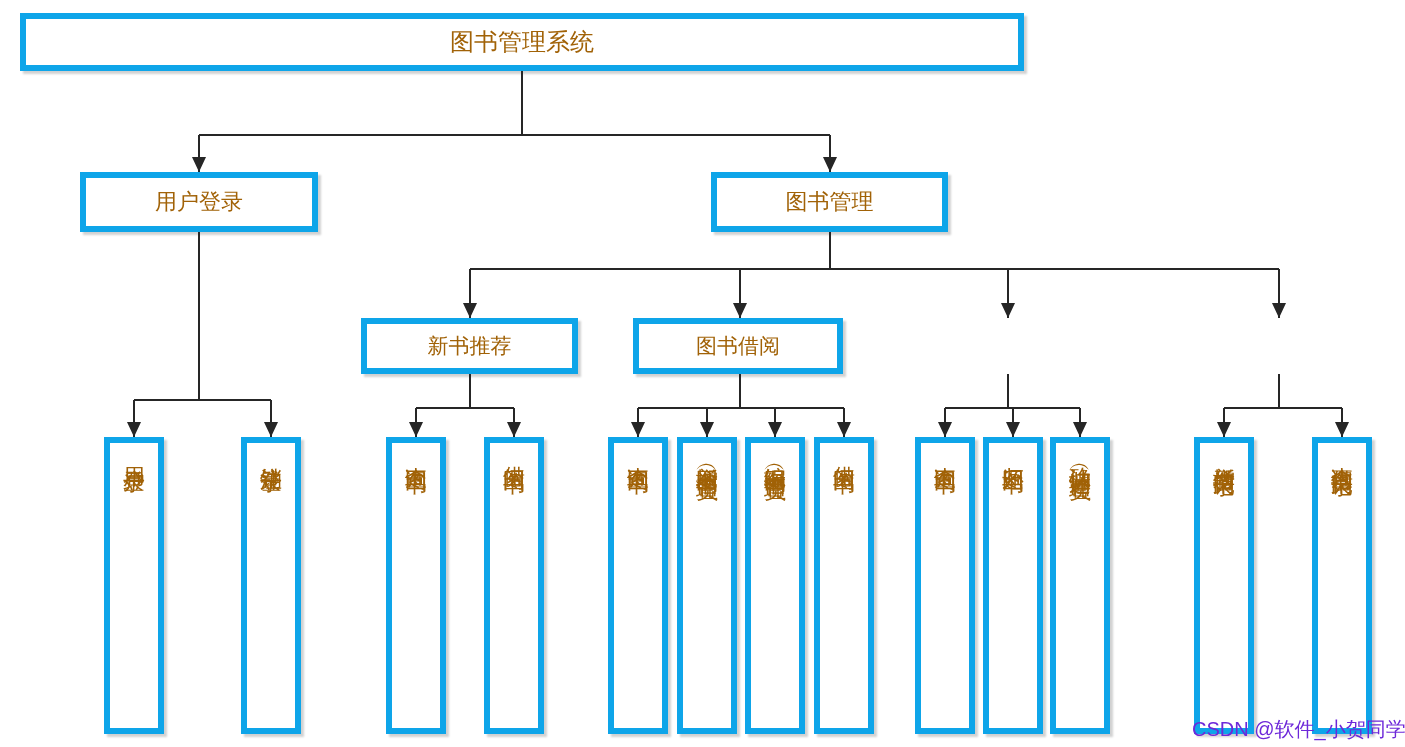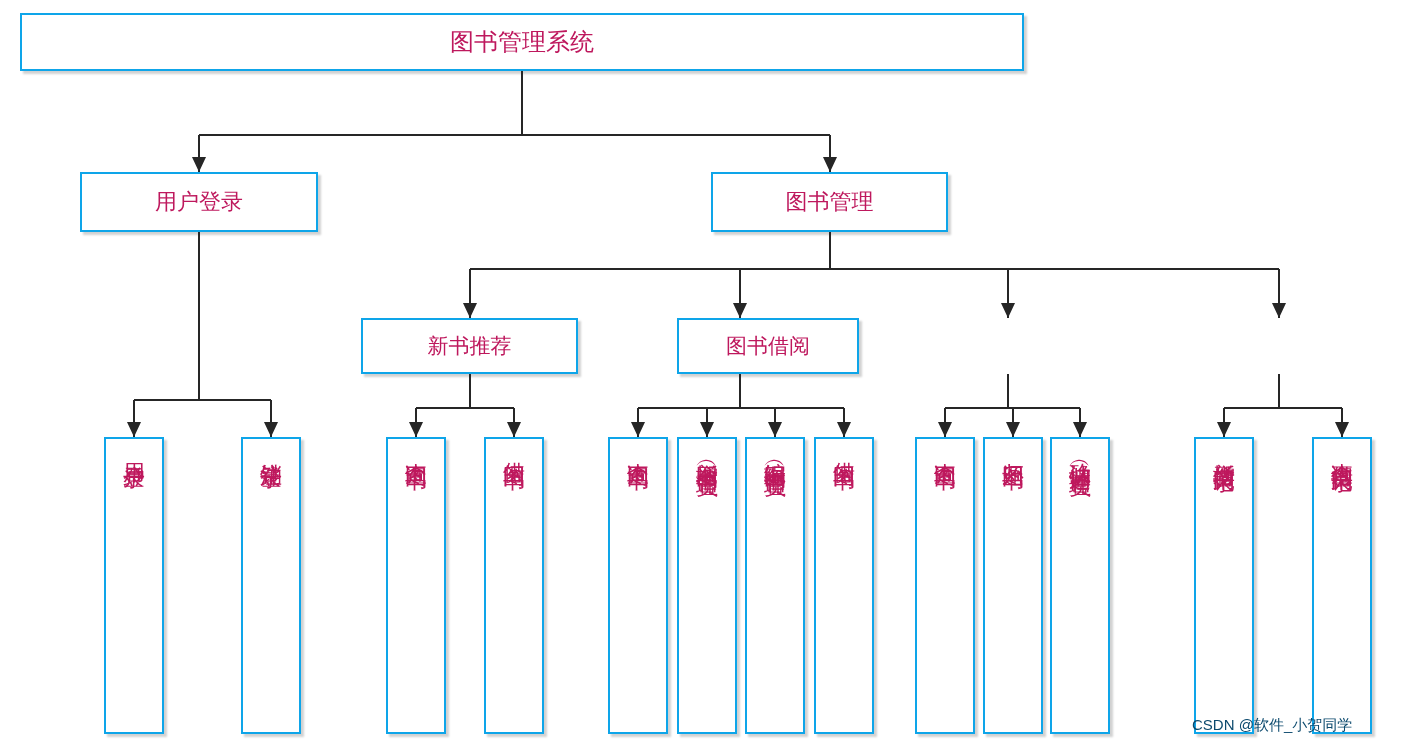--- a/index.html
+++ b/index.html
@@ -15,26 +15,26 @@
     width: 1405px;
     height: 747px;
     background: #ffffff;
     overflow: hidden;
   }
   
   .node {
     position: absolute;
     box-sizing: border-box;
     background: #ffffff;
-    border: 2px solid #0ea5e9;
+    border: 6px solid #0ea5e9;
     box-shadow: 3px 3px 2px rgba(0,0,0,0.18);
     display: flex;
     align-items: center;
     justify-content: center;
-    color: #be185d;
+    color: #a16207;
   }
   .node .lbl {
     display: block;
     text-align: center;
     line-height: 1.08;
     white-space: nowrap;
   }
   
   .lvl-root .lbl { font-size: 24px; }
   .lvl-2 .lbl    { font-size: 22px; }
@@ -68,22 +68,22 @@
     width: 0;
     height: 0;
     border-left: 7px solid transparent;
     border-right: 7px solid transparent;
     border-top: 15px solid #262626;
   }
 
   
   #watermark {
     position: absolute;
-    color: #0c4a6e;
-    font-size: 15px;
+    color: #6d28d9;
+    font-size: 20px;
     white-space: nowrap;
     pointer-events: none;
   }
 </style>
 </head>
 <body>
 
 <div id="canvas">
 
   <div class="node lvl-root" style="left: 20px; top: 13px; width: 1004px; height: 58px;">
@@ -93,21 +93,21 @@
   <div class="node lvl-2" style="left: 80px; top: 172px; width: 238px; height: 60px;">
     <span class="lbl">用户登录</span>
   </div>
   <div class="node lvl-3" style="left: 361px; top: 318px; width: 217px; height: 56px;">
     <span class="lbl">新书推荐</span>
   </div>
 
   <div class="node lvl-2" style="left: 711px; top: 172px; width: 237px; height: 60px;">
     <span class="lbl">图书管理</span>
   </div>
-  <div class="node lvl-3" style="left: 633px; top: 318px; width: 182px; height: 56px; margin-left: 44px;">
+  <div class="node lvl-3" style="left: 633px; top: 318px; width: 210px; height: 56px;">
     <span class="lbl">图书借阅</span>
   </div>
 
   <div class="node leaf" style="left: 104px; top: 437px; width: 60px; height: 297px;">
     <span class="lbl">用户登录</span>
   </div>
   <div class="node leaf" style="left: 241px; top: 437px; width: 60px; height: 297px;">
     <span class="lbl">注销登录</span>
   </div>
   <div class="node leaf" style="left: 386px; top: 437px; width: 60px; height: 297px;">

